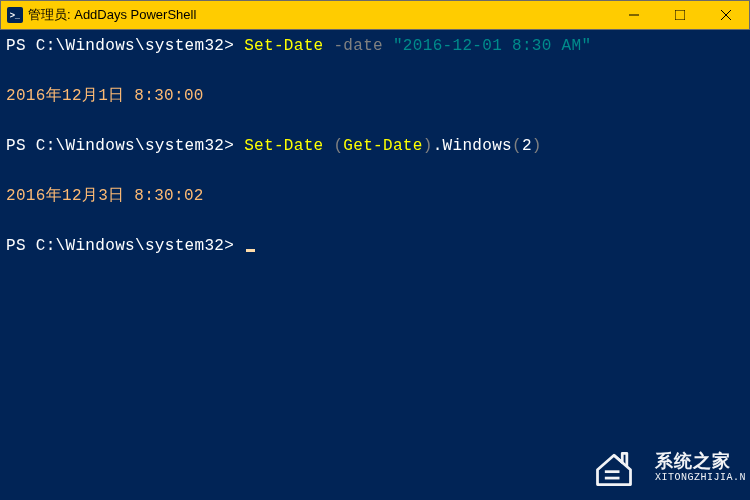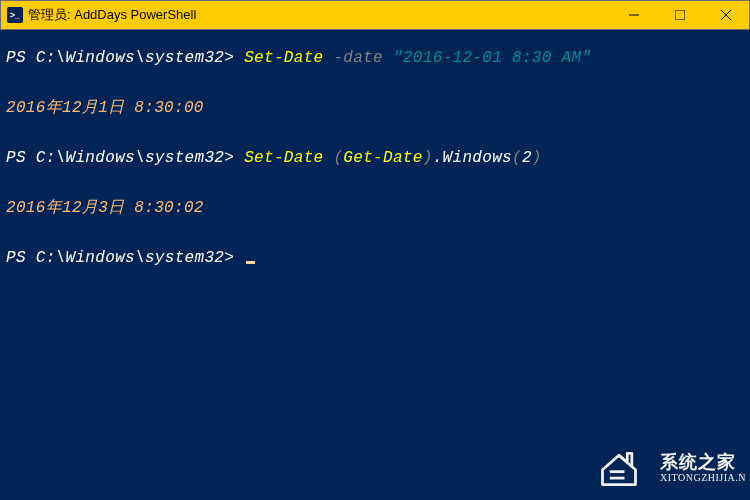--- a/index.html
+++ b/index.html
@@ -49,25 +49,24 @@
       width: 46px;
       height: 100%;
       display: flex;
       align-items: center;
       justify-content: center;
       color: #000;
       font-family: 'Segoe UI', sans-serif;
     }
     .tbtn svg { stroke: #000; fill: none; stroke-width: 1; }
     .terminal {
-      padding: 16px 6px;
+      padding: 4px 6px;
       color: #fff;
       line-height: 1.5;
       letter-spacing: 0.02em;
-      font-style: italic;
     }
     .line { white-space: pre; margin-bottom: 2px; }
     .prompt-path { color: #ffffff; }
     .cmdlet { color: #ffff00; }
     .param { color: #808080; }
     .string { color: #008b8b; }
     .keyword { color: #808080; }
     .output { color: #fdba74; }
     .blank { height: 24px; }
     .cursor {
@@ -79,21 +78,21 @@
       margin-left: 2px;
     }
     .watermark {
       position: absolute;
       right: 4px;
       bottom: 10px;
       display: flex;
       align-items: center;
       gap: 19px;
       color: #ffffff;
-      font-family: Liberation Serif, serif;
+      font-family: Liberation Mono, monospace;
       opacity: 0.95;
     }
     .house-icon {
       width: 44px;
       height: 44px;
     }
     .wm-text { display: flex; flex-direction: column; line-height: 1.1; }
     .wm-top { font-size: 18px; font-weight: bold; letter-spacing: 1px; }
     .wm-bot { font-size: 10px; letter-spacing: 0.5px; }
   </style>

